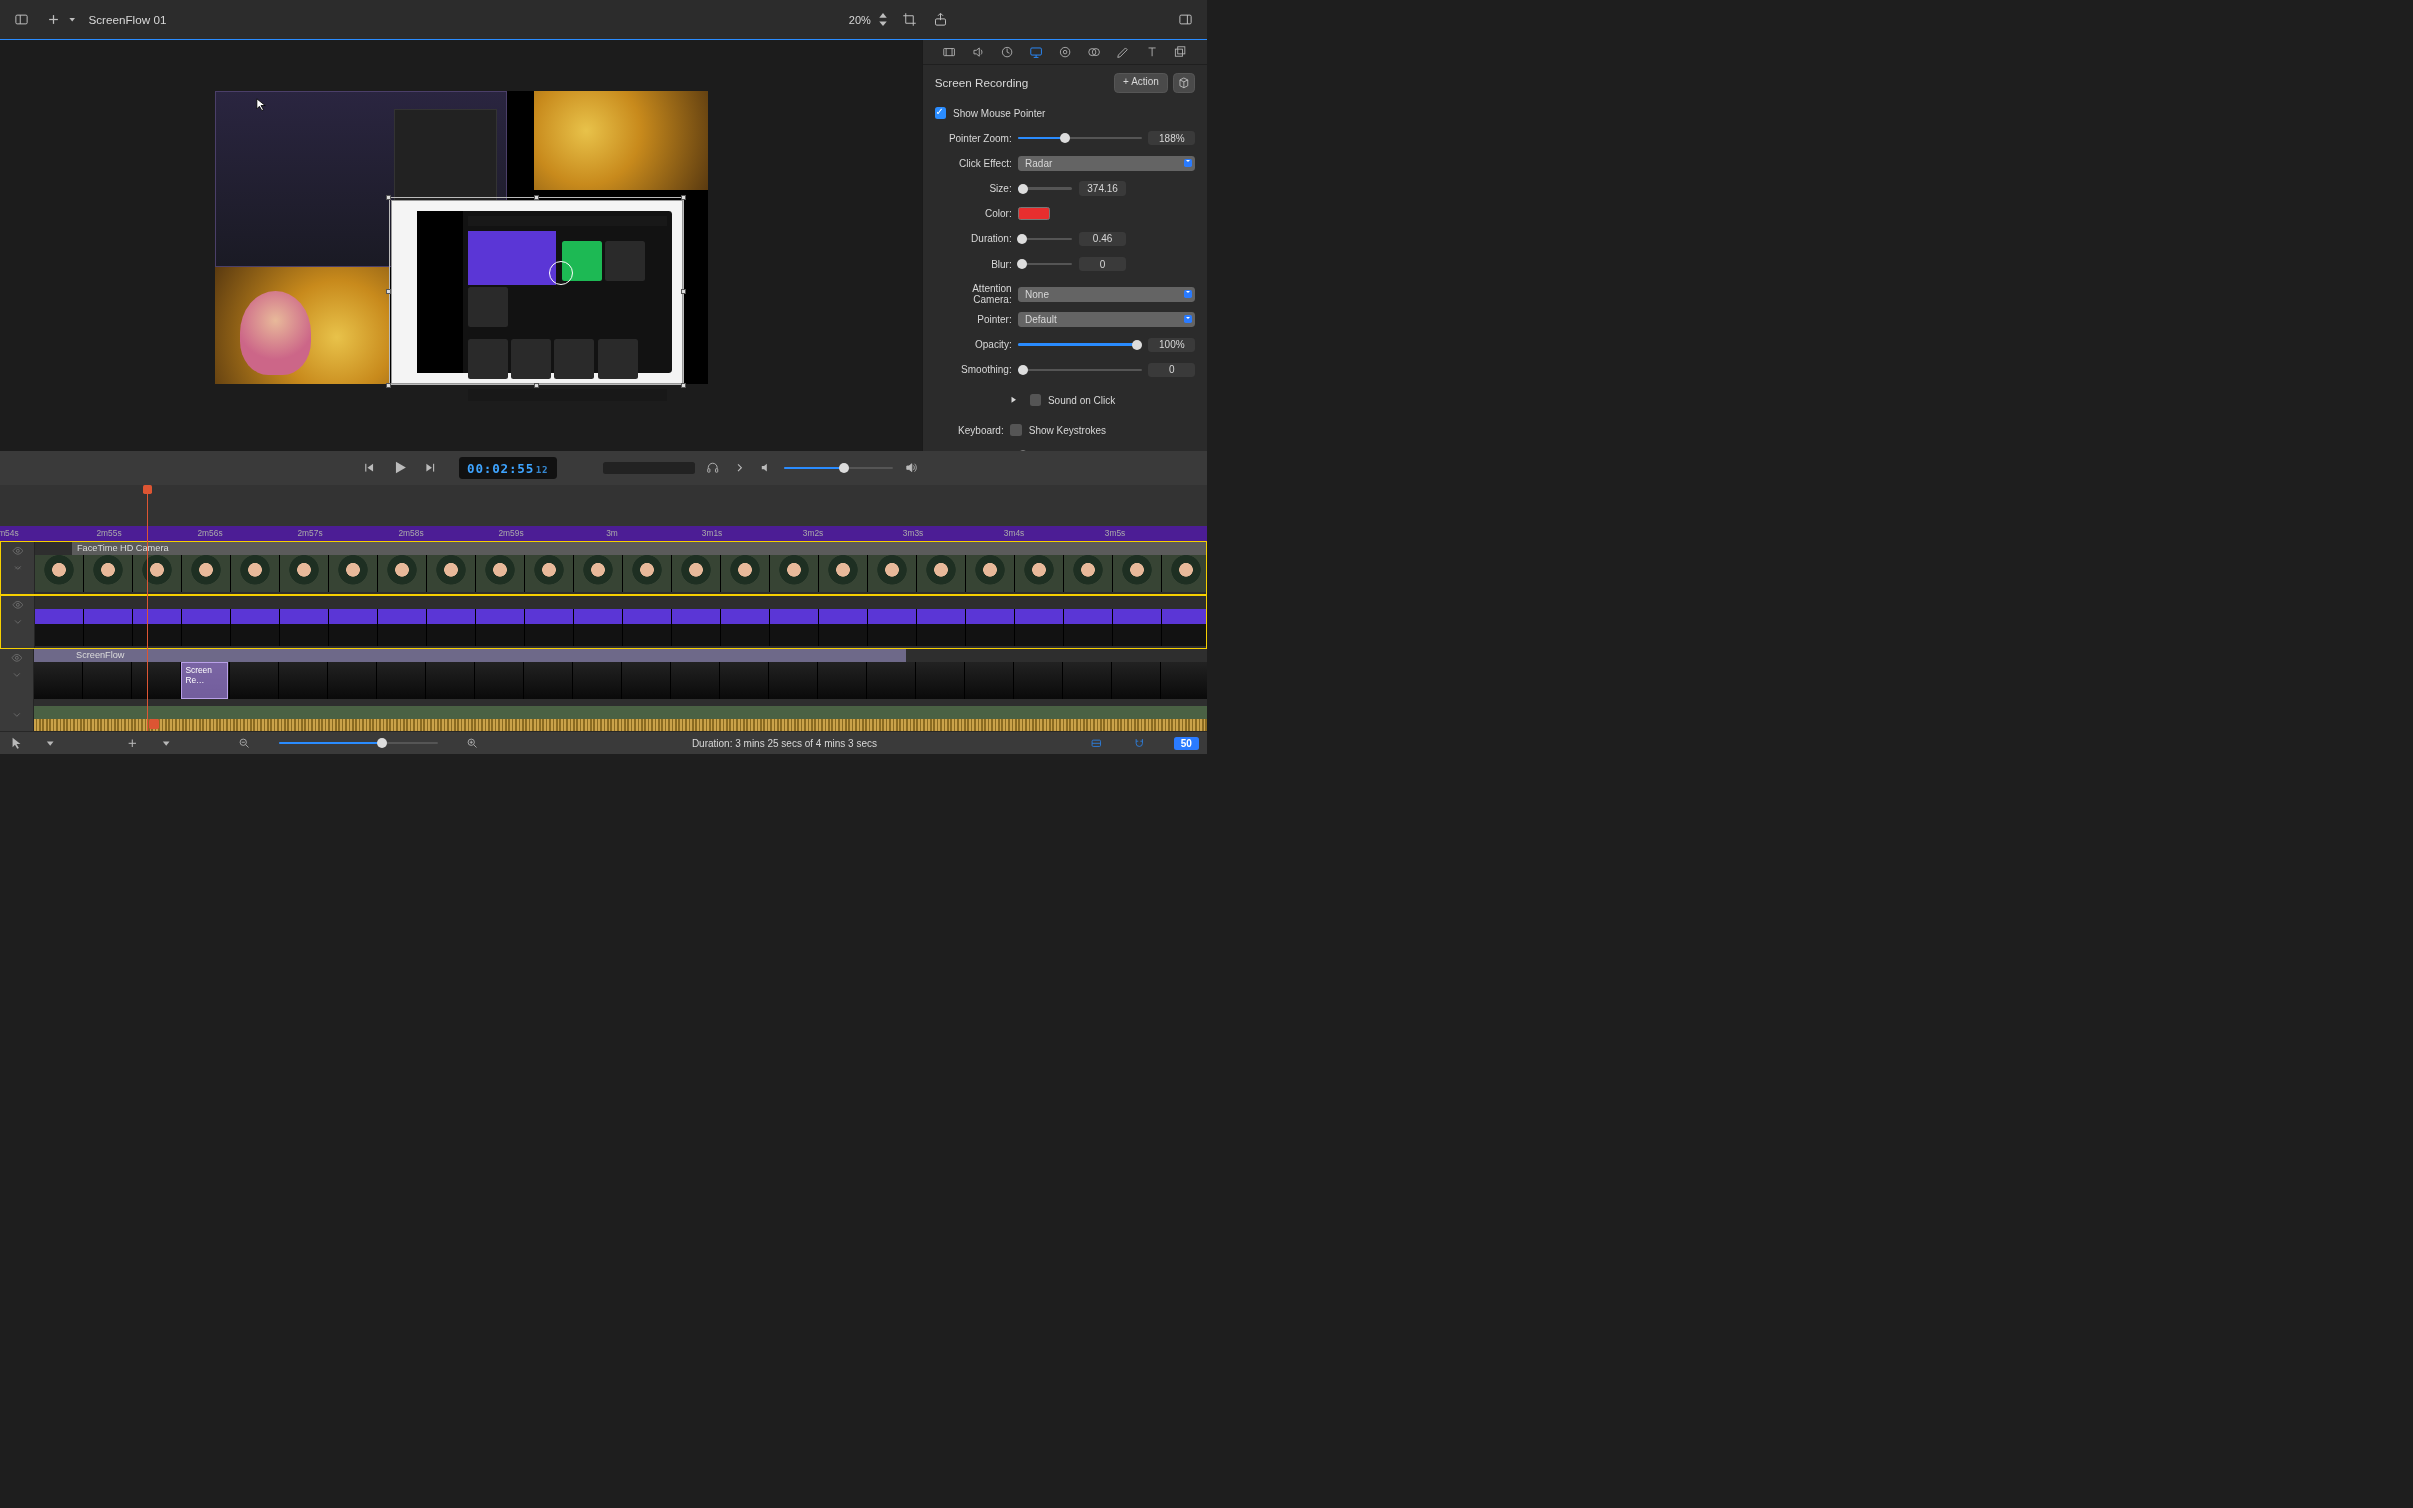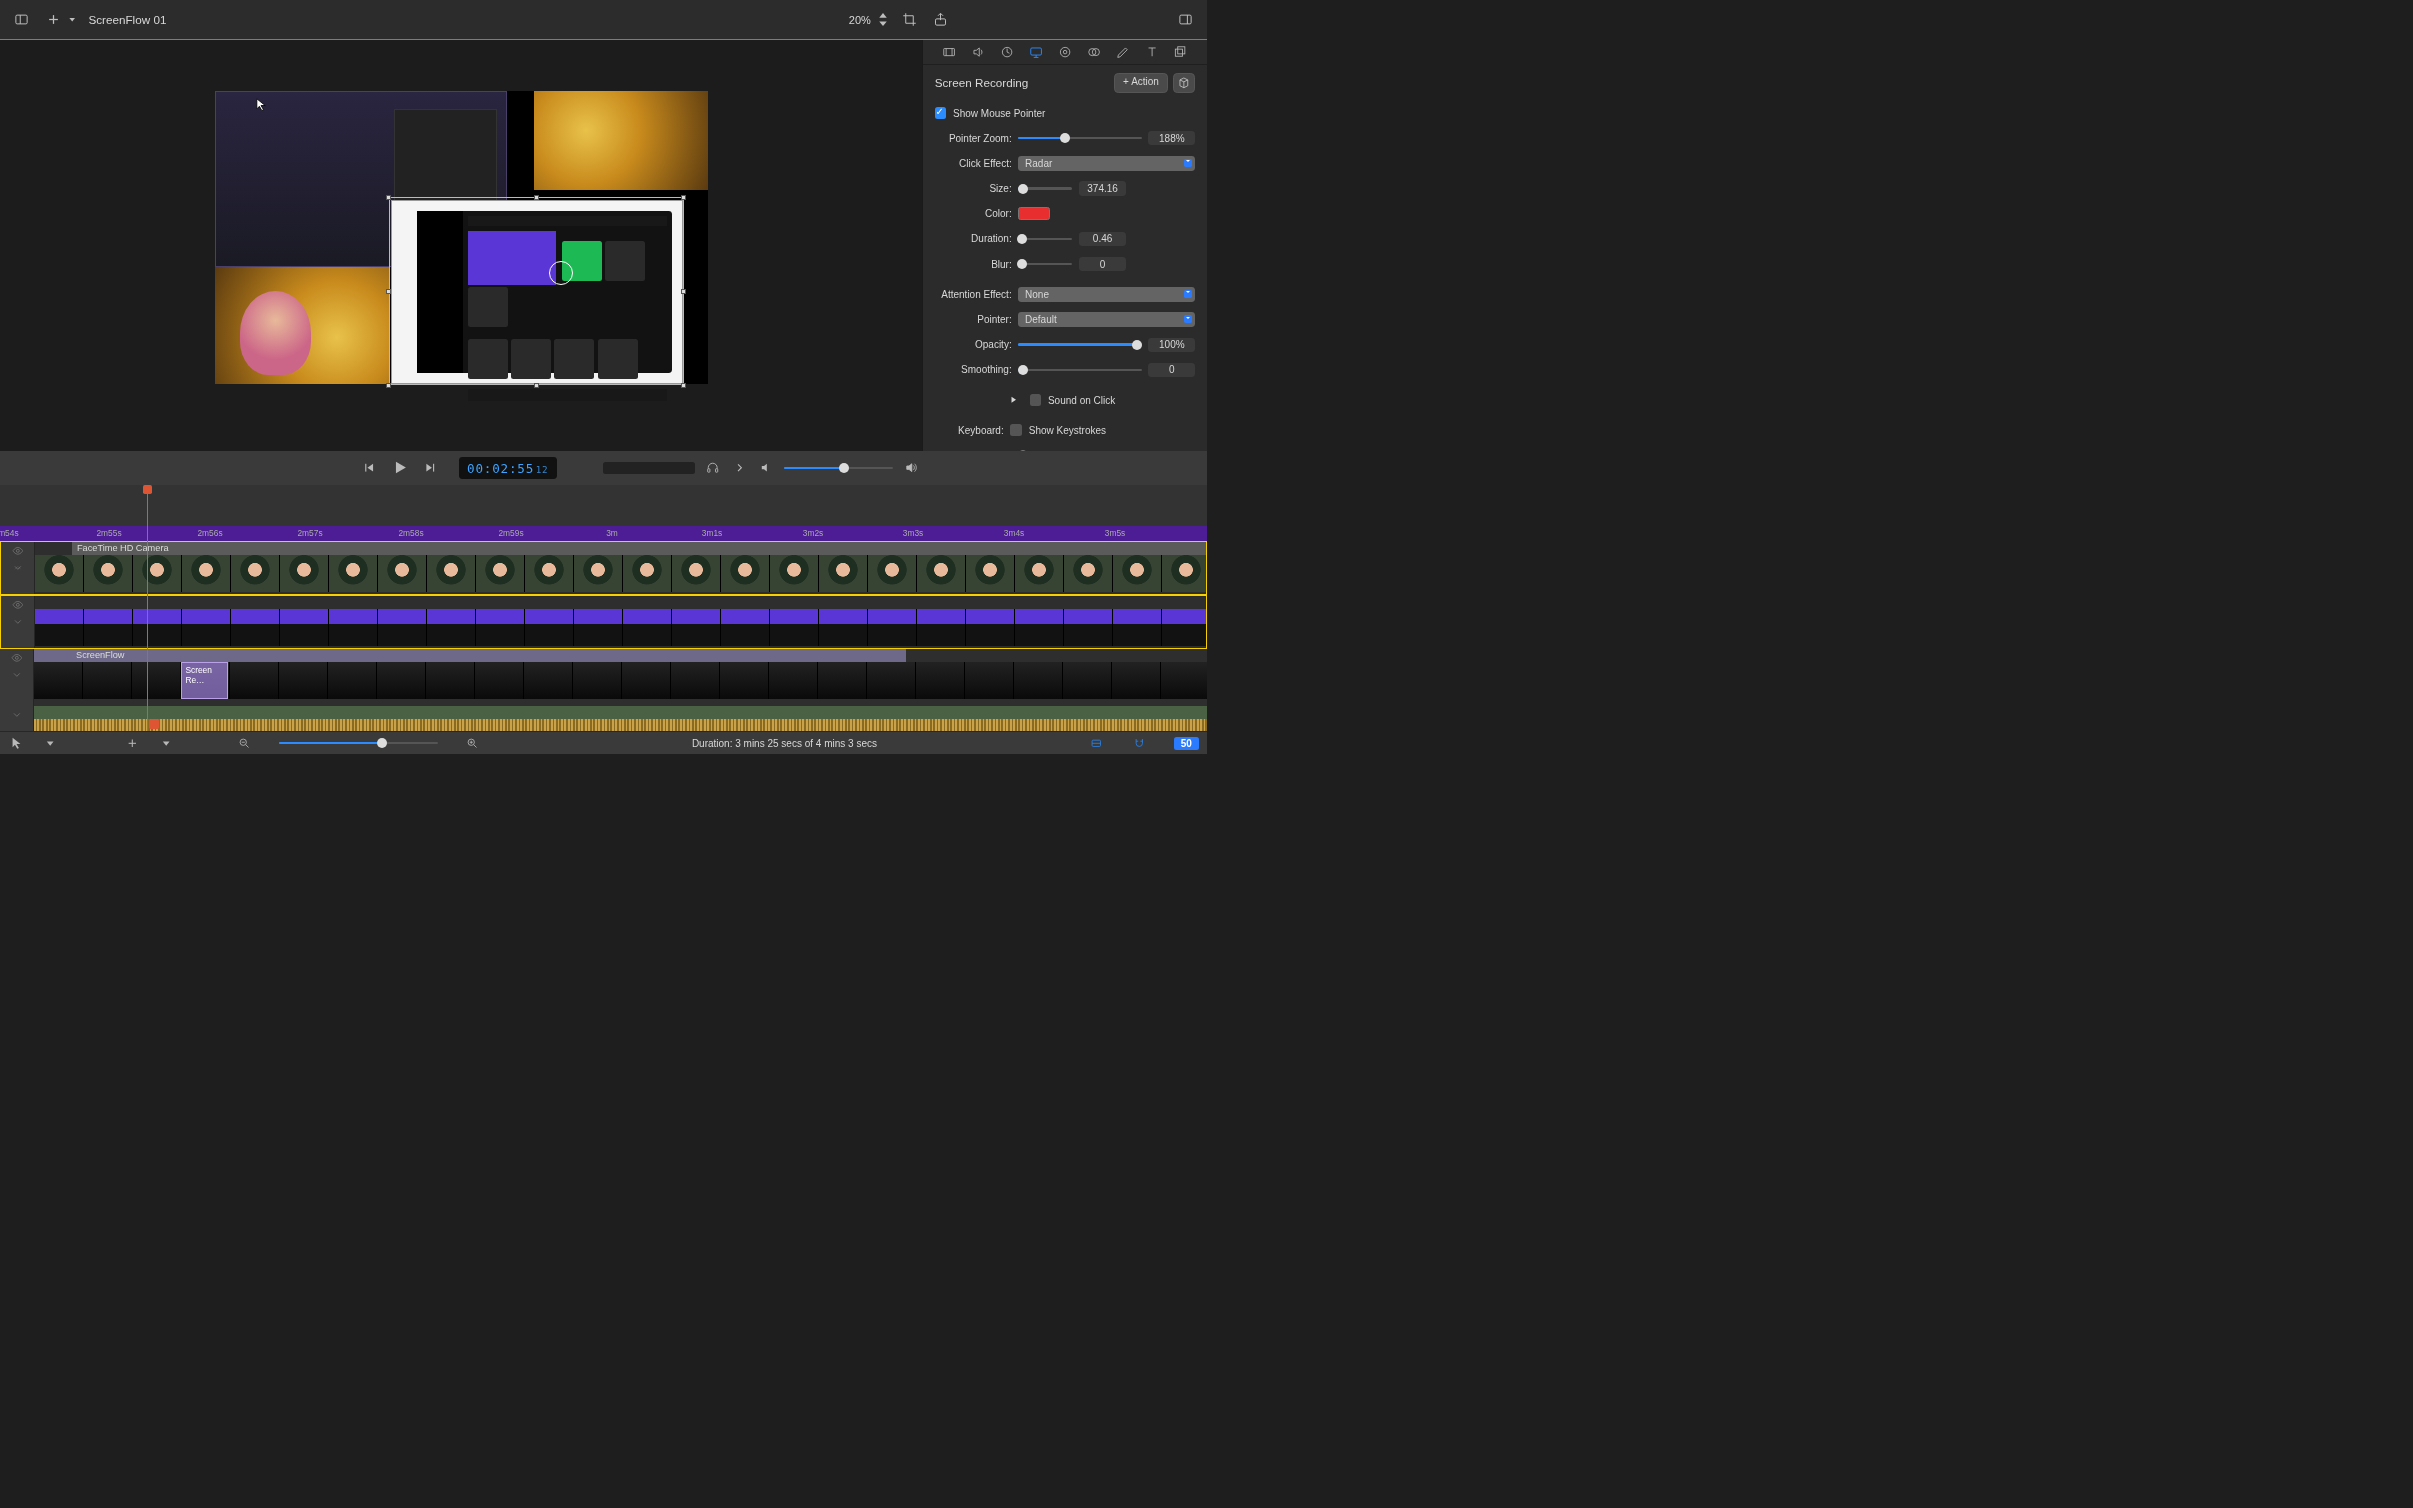--- a/index.html
+++ b/index.html
@@ -526,21 +526,21 @@
         <div class="slider" style="flex:0 0 54px">
           <div class="track">
               <div class="fill" style="width:6%"></div>
             </div>
             <div class="knob" style="left:6%"></div>
         </div>
         <span class="valbox">0</span>
       </div>
 
       <div class="row section-top">
-        <span class="lbl">Attention Effect:</span>
+        <span class="lbl">Attention Camera:</span>
         <span class="select"><span>None</span></span>
       </div>
 
       <div class="row">
         <span class="lbl">Pointer:</span>
         <span class="select"><span>Default</span></span>
       </div>
 
       <div class="row">
         <span class="lbl">Opacity:</span>
@@ -581,21 +581,21 @@
       <div class="row" style="color:#7a7a7a">
         <span class="lbl" style="width:77px"></span>
         <span class="radio"></span>
         <span>Show all keys</span>
       </div>
 
     </div>
   </div>
 </div>
 
-<div class="playbar" style="position:relative;">
+<div class="playbar" style="position:relative;font-weight:bold;">
   <div class="centercluster">
     <span class="pbtn">
         <svg viewBox="0 0 24 24" fill="currentColor">
           <polygon points="18,5 8,12 18,19"></polygon>
           <rect x="4" y="5" width="2" height="14"></rect>
         </svg>
       </span>
     <span class="pbtn play">
         <svg viewBox="0 0 24 24" fill="currentColor">
           <polygon points="7,4 21,12 7,20"></polygon>

